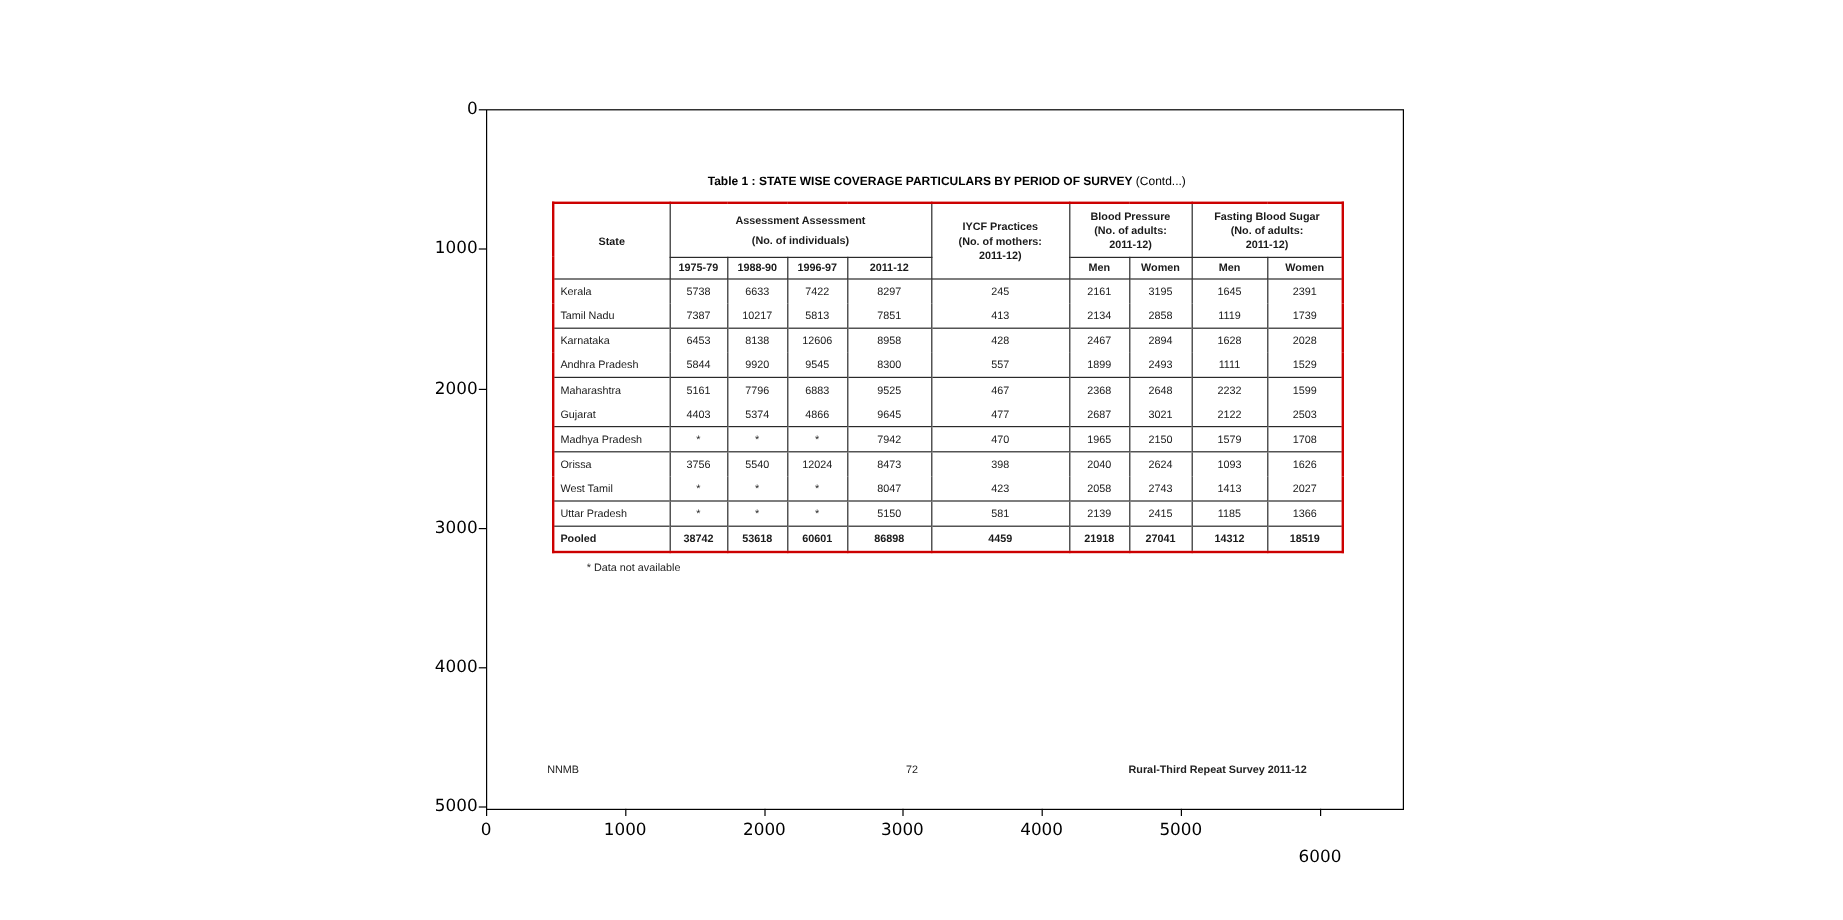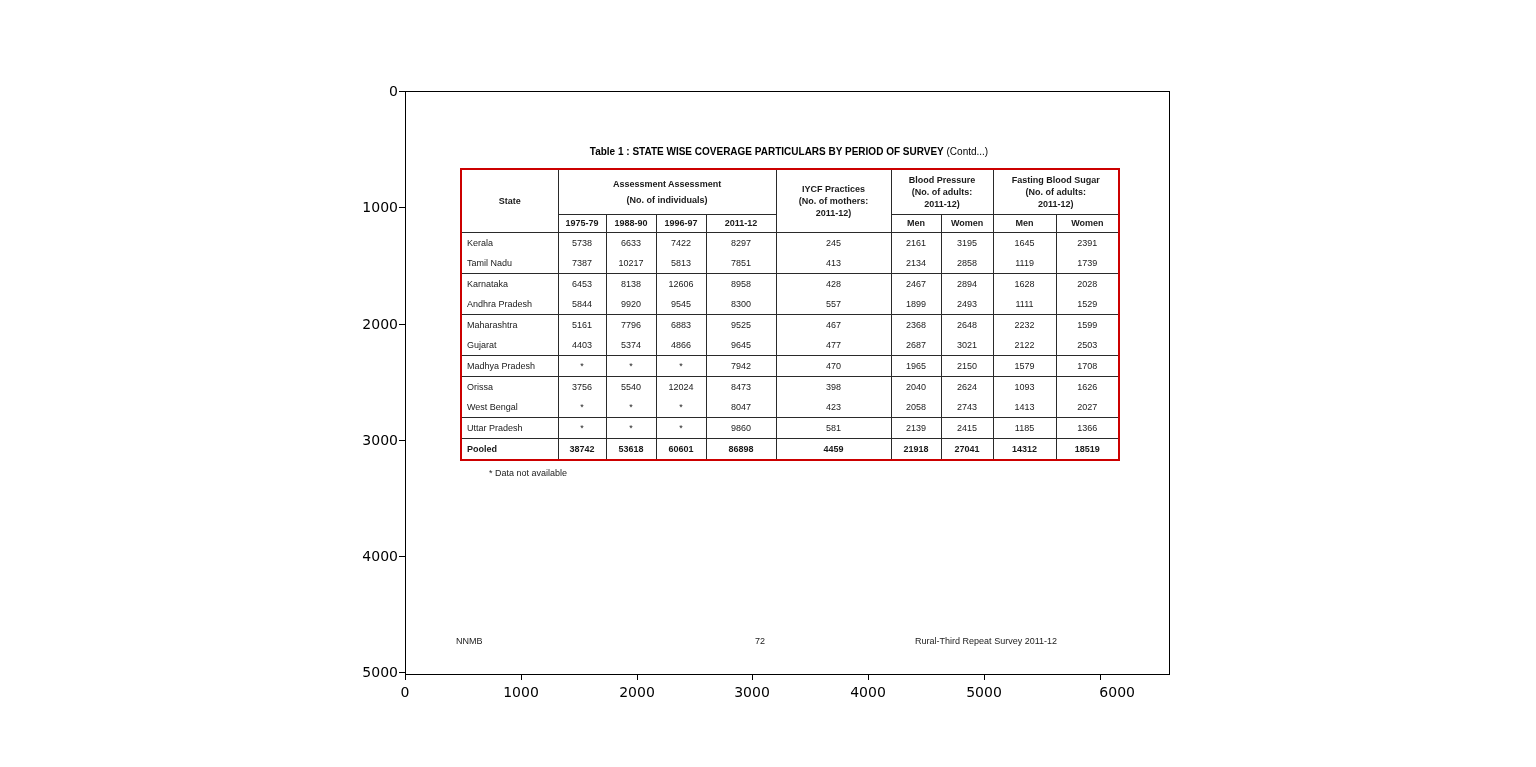--- a/index.html
+++ b/index.html
@@ -55,21 +55,21 @@
   #coverage-table td.state { text-align: left; padding-left: 5px; }
   #coverage-table td.val { text-align: center; }
   #coverage-table tr.pooled td { font-weight: bold; }
   .hdr-2line { line-height: 16px; }
   .hdr-3line { line-height: 12px; }
 
   #footnote { left: 489px; top: 468px; font-size: 9px; color: #222; }
   .footer-text { top: 636px; font-size: 9px; color: #222; }
   #footer-left { left: 456px; }
   #footer-center { left: 440px; width: 640px; text-align: center; }
-  #footer-right { left: 852px; width: 205px; text-align: right; }
+  #footer-right { left: 884px; width: 205px; text-align: right; font-weight: bold; }
 </style>
 </head>
 <body>
 
 <div id="plot-area" class="abs"></div>
 
 <div class="abs tick-mark" style="left:399px;top:91px;width:6px;height:1px;"></div>
 <div class="abs tick-mark" style="left:399px;top:207px;width:6px;height:1px;"></div>
 <div class="abs tick-mark" style="left:399px;top:324px;width:6px;height:1px;"></div>
 <div class="abs tick-mark" style="left:399px;top:440px;width:6px;height:1px;"></div>
@@ -90,21 +90,21 @@
 <div class="abs tick-mark" style="left:868px;top:674px;width:1px;height:6px;"></div>
 <div class="abs tick-mark" style="left:984px;top:674px;width:1px;height:6px;"></div>
 <div class="abs tick-mark" style="left:1100px;top:674px;width:1px;height:6px;"></div>
 
 <div class="abs tick-label xtick" style="left:370px;top:684px;">0</div>
 <div class="abs tick-label xtick" style="left:486px;top:684px;">1000</div>
 <div class="abs tick-label xtick" style="left:602px;top:684px;">2000</div>
 <div class="abs tick-label xtick" style="left:717px;top:684px;">3000</div>
 <div class="abs tick-label xtick" style="left:833px;top:684px;">4000</div>
 <div class="abs tick-label xtick" style="left:949px;top:684px;">5000</div>
-<div class="abs tick-label xtick" style="left:1065px;top:684px;text-align:right;">6000</div>
+<div class="abs tick-label xtick" style="left:1065px;top:706px;">6000</div>
 
 <div id="doc-title" class="abs">
   <span class="t-main">Table 1 : STATE WISE COVERAGE PARTICULARS BY PERIOD OF SURVEY</span><span class="t-suffix"> (Contd...)</span>
 </div>
 
 <table id="coverage-table" class="abs">
   <colgroup>
     <col style="width:97px">
       <col style="width:48px">
       <col style="width:50px">
@@ -249,37 +249,37 @@
         <td class="val">5540</td>
         <td class="val">12024</td>
         <td class="val">8473</td>
         <td class="val">398</td>
         <td class="val">2040</td>
         <td class="val">2624</td>
         <td class="val">1093</td>
         <td class="val">1626</td>
       </tr>
       <tr class="">
-        <td class="state">West Bengal</td>
+        <td class="state">West Tamil</td>
         <td class="val na">*</td>
         <td class="val na">*</td>
         <td class="val na">*</td>
         <td class="val">8047</td>
         <td class="val">423</td>
         <td class="val">2058</td>
         <td class="val">2743</td>
         <td class="val">1413</td>
         <td class="val">2027</td>
       </tr>
       <tr class="group-start">
         <td class="state">Uttar Pradesh</td>
         <td class="val na">*</td>
         <td class="val na">*</td>
         <td class="val na">*</td>
-        <td class="val">9860</td>
+        <td class="val">5150</td>
         <td class="val">581</td>
         <td class="val">2139</td>
         <td class="val">2415</td>
         <td class="val">1185</td>
         <td class="val">1366</td>
       </tr>
       <tr class="group-start pooled">
         <td class="state">Pooled</td>
         <td class="val">38742</td>
         <td class="val">53618</td>

